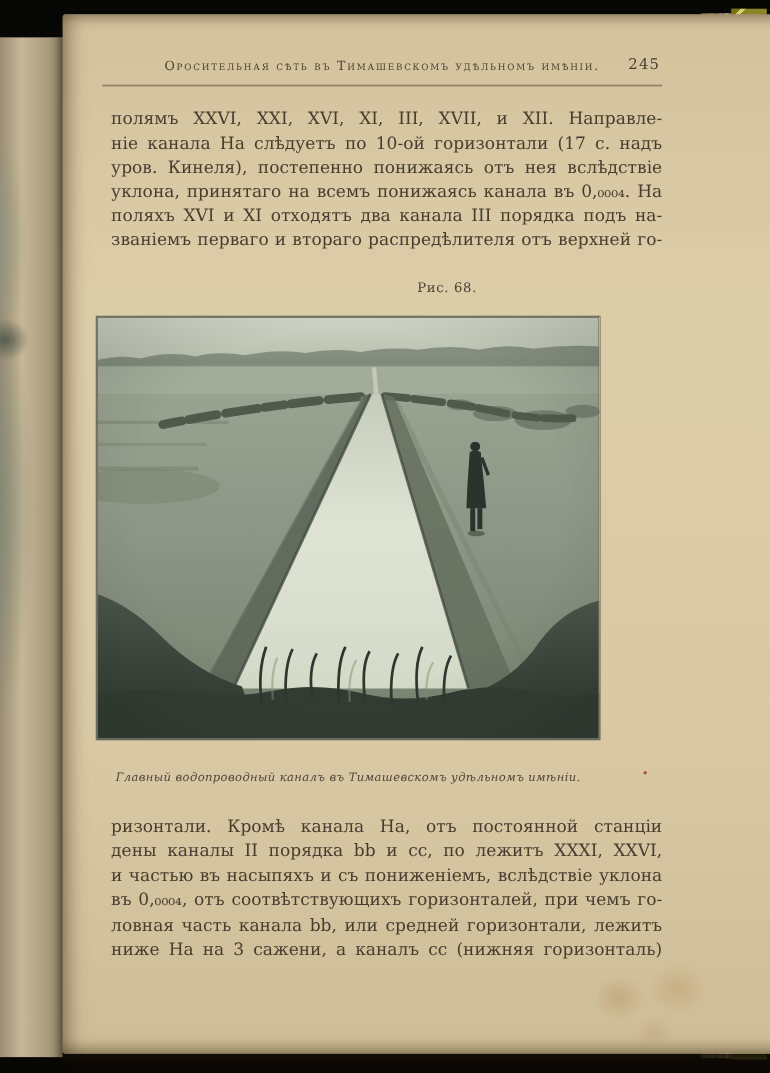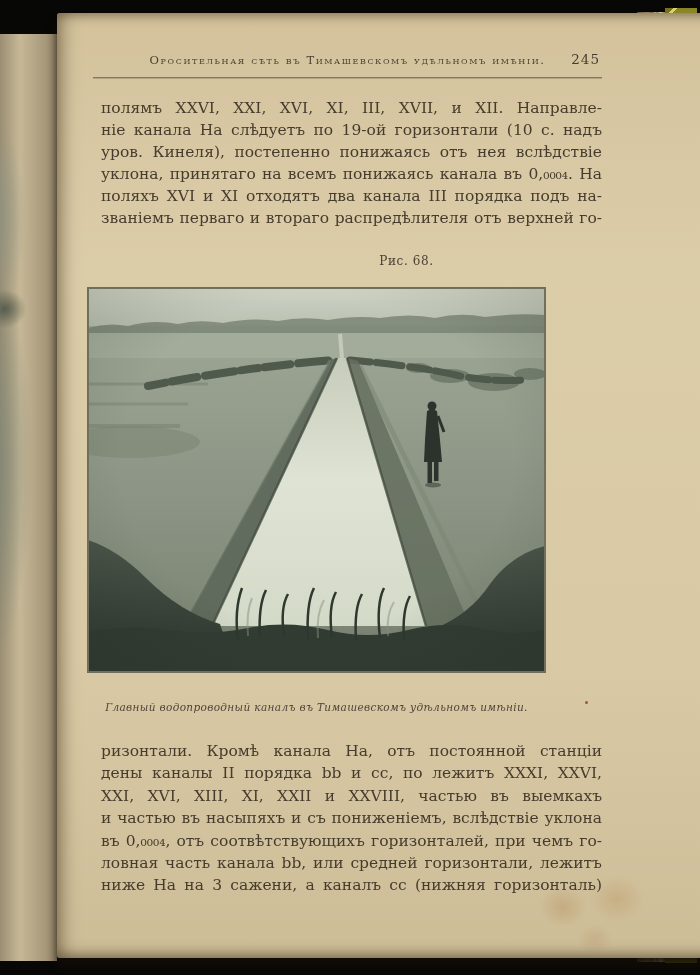--- a/index.html
+++ b/index.html
@@ -77,21 +77,21 @@
 
 <div class="page">
   <div class="running-header">
     <span>Оросительная сѣть въ Тимашевскомъ удѣльномъ имѣніи.</span>
     <span class="page-num">245</span>
   </div>
   <div class="header-rule"></div>
 
   <div class="para para-top">
     <div>полямъ XXVI, XXI, XVI, XI, III, XVII, и XII. Направле-</div>
-    <div>ніе канала На слѣдуетъ по 19-ой горизонтали (10 с. надъ</div>
+    <div>ніе канала На слѣдуетъ по 10-ой горизонтали (17 с. надъ</div>
     <div>уров. Кинеля), постепенно понижаясь отъ нея вслѣдствіе</div>
     <div>уклона, принятаго на всемъ понижаясь канала въ 0,₀₀₀₄. На</div>
     <div>поляхъ XVI и XI отходятъ два канала III порядка подъ на-</div>
     <div>званіемъ перваго и втораго распредѣлителя отъ верхней го-</div>
   </div>
 
   <div class="fig-label">Рис. 68.</div>
 
   <div class="photo-wrap">
     <svg viewBox="0 0 457 384" width="457" height="384" preserveAspectRatio="none">
@@ -170,21 +170,20 @@
       <rect width="457" height="384" fill="url(#vin)"></rect>
       <rect x="0.5" y="0.5" width="456" height="383" fill="none" stroke="#70705f"></rect>
     </svg>
   </div>
 
   <div class="fig-caption">Главный водопроводный каналъ въ Тимашевскомъ удѣльномъ имѣніи.</div>
 
   <div class="para para-bottom">
     <div>ризонтали. Кромѣ канала На, отъ постоянной станціи прове-</div>
     <div>дены каналы II порядка bb и cc, по лежитъ XXXI, XXVI,</div>
-    <div>XXI, XVI, XIII, XI, XXII и XXVIII, частью въ выемкахъ</div>
     <div>и частью въ насыпяхъ и съ пониженіемъ, вслѣдствіе уклона</div>
     <div>въ 0,₀₀₀₄, отъ соотвѣтствующихъ горизонталей, при чемъ го-</div>
     <div>ловная часть канала bb, или средней горизонтали, лежитъ</div>
     <div>ниже На на 3 сажени, а каналъ cc (нижняя горизонталь)</div>
   </div>
 
   <div class="stain"></div>
   <div class="speck"></div>
 </div>
 

